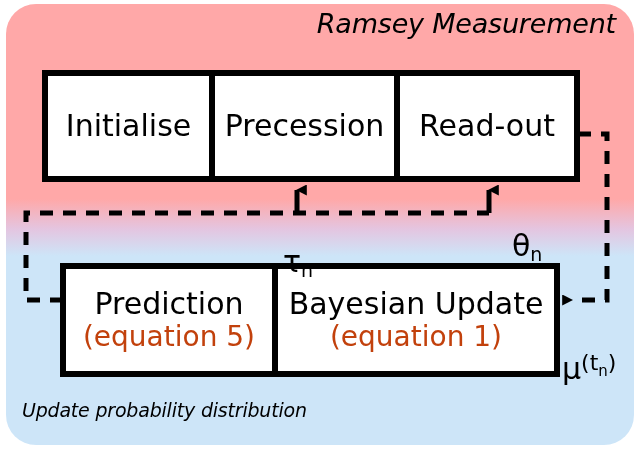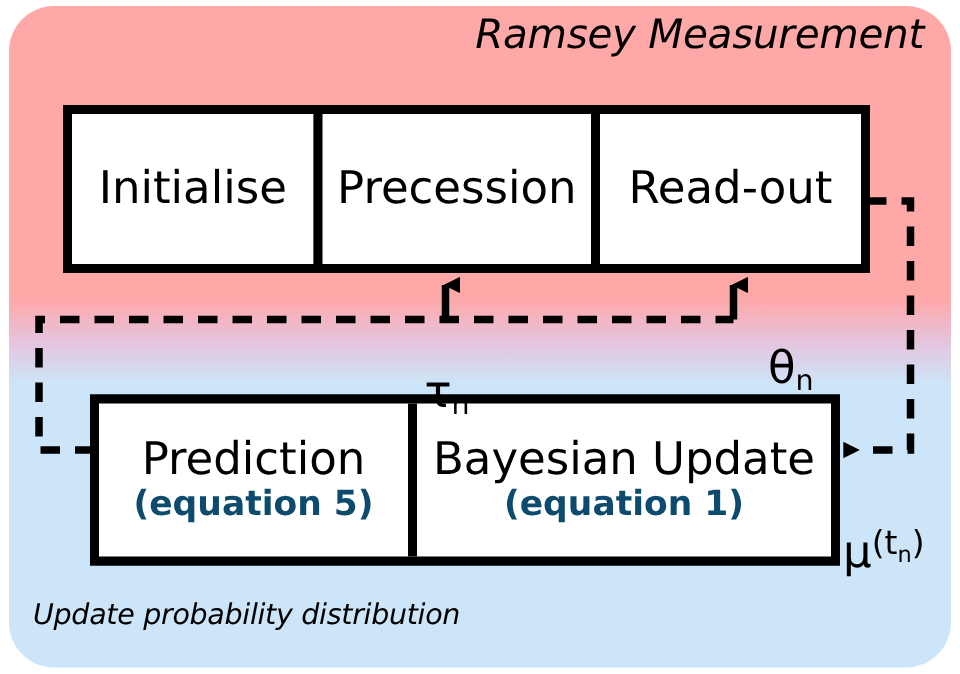--- a/index.html
+++ b/index.html
@@ -86,26 +86,25 @@
   .cell + .cell {
     border-left: 6px solid #000000;
   }
   .cell-title {
     font-size: 30px;
     color: #000000;
     line-height: 1.04;
     white-space: nowrap;
   }
   .cell-sub {
-    font-size: 23px;
-    color: #0c4a6e;
+    font-size: 28px;
+    color: #c2410c;
     line-height: 1.12;
     white-space: nowrap;
     margin-top: 2px;
-    font-weight: bold;
   }
 
   
   #cell-initialise  { flex: 0 0 161px; }
   #cell-precession  { flex: 0 0 185px; }
   #cell-readout     { flex: 1 1 auto; }
 
   
   #cell-prediction  { flex: 0 0 206px; }
   #cell-bayesian    { flex: 1 1 auto; justify-content: center; }

